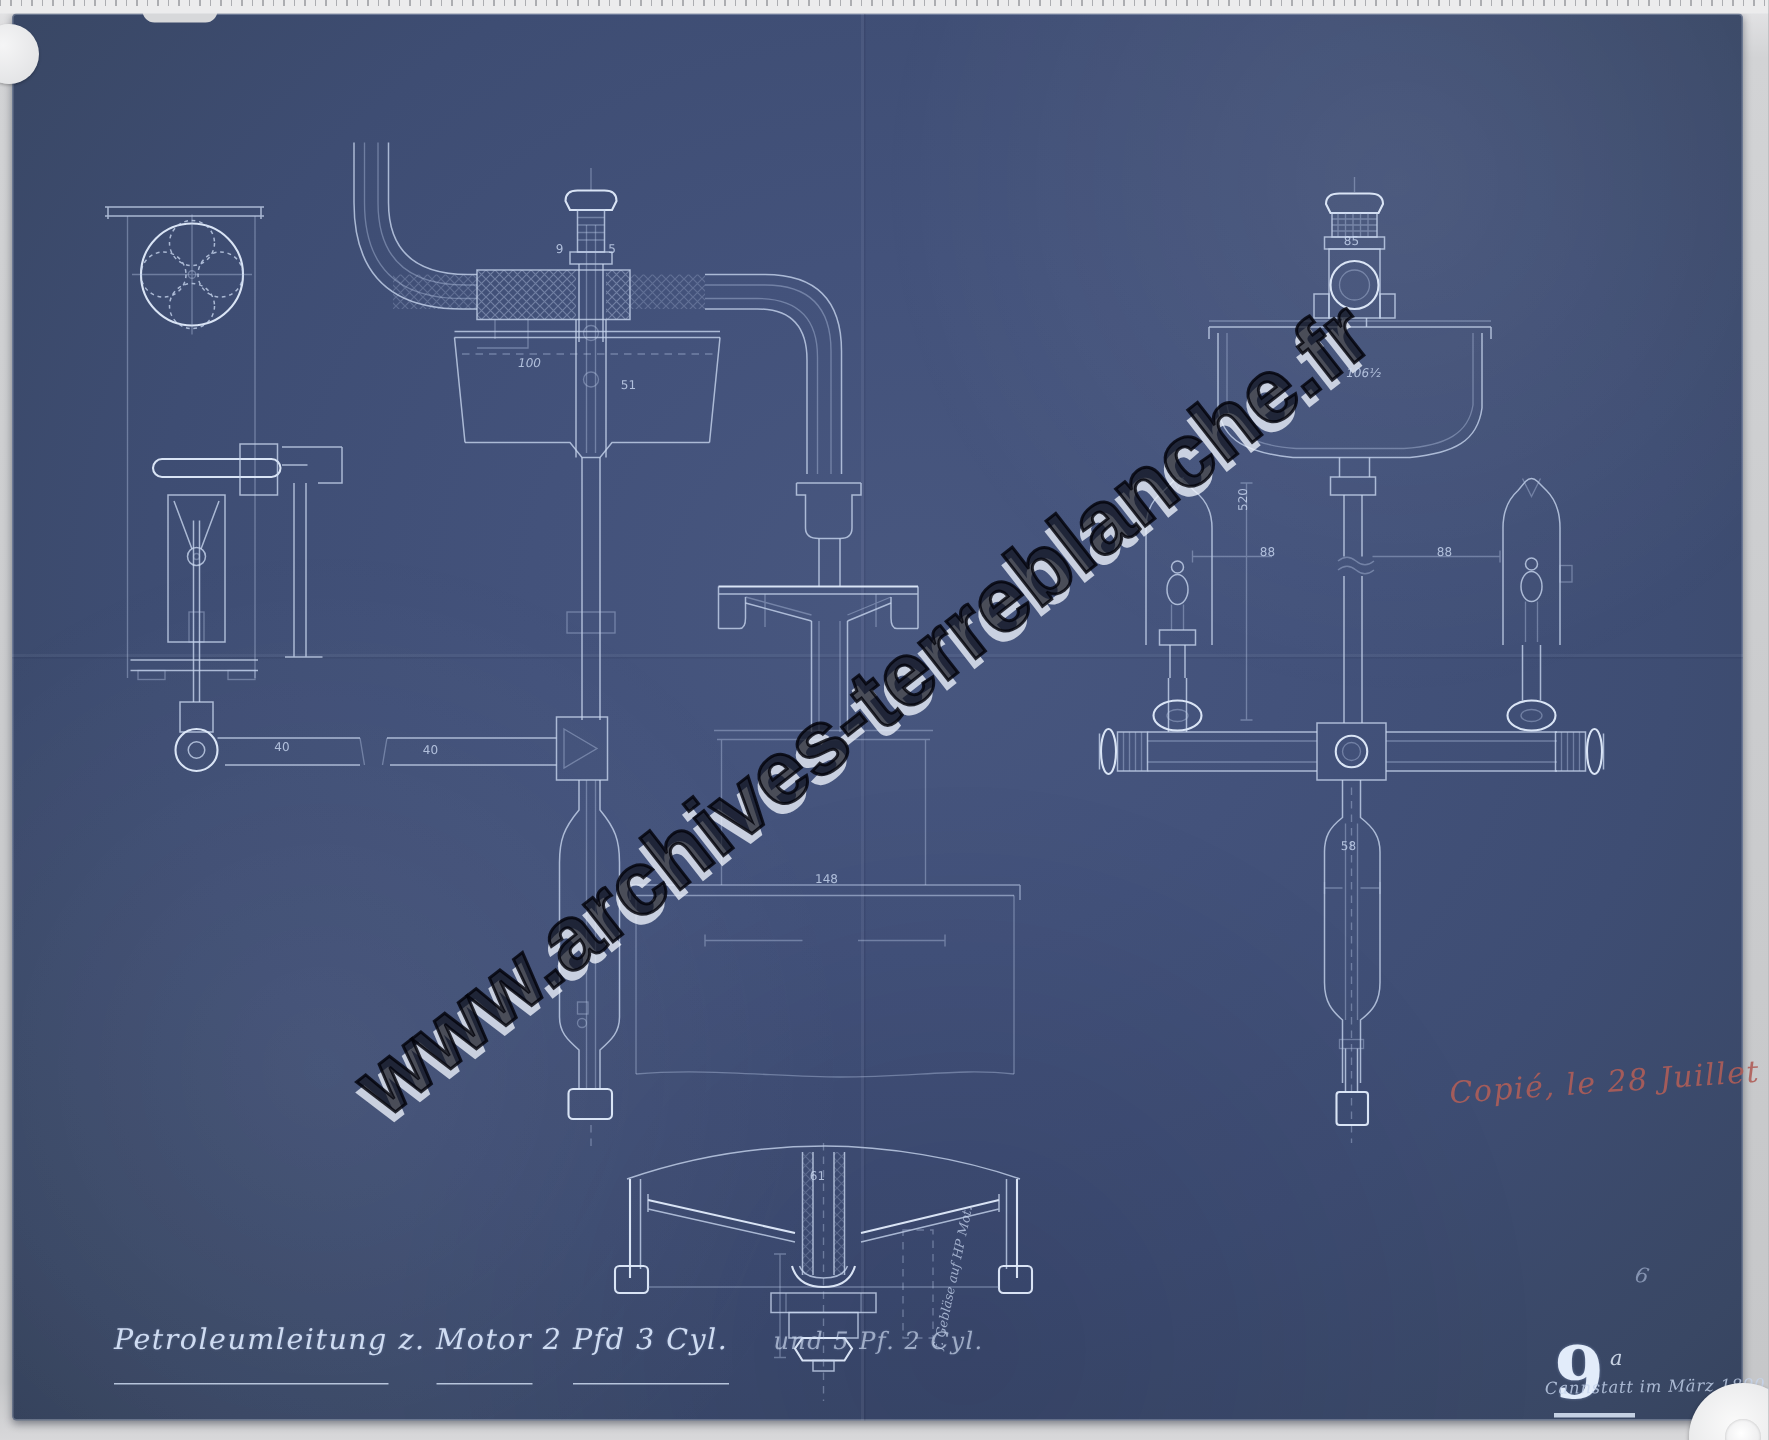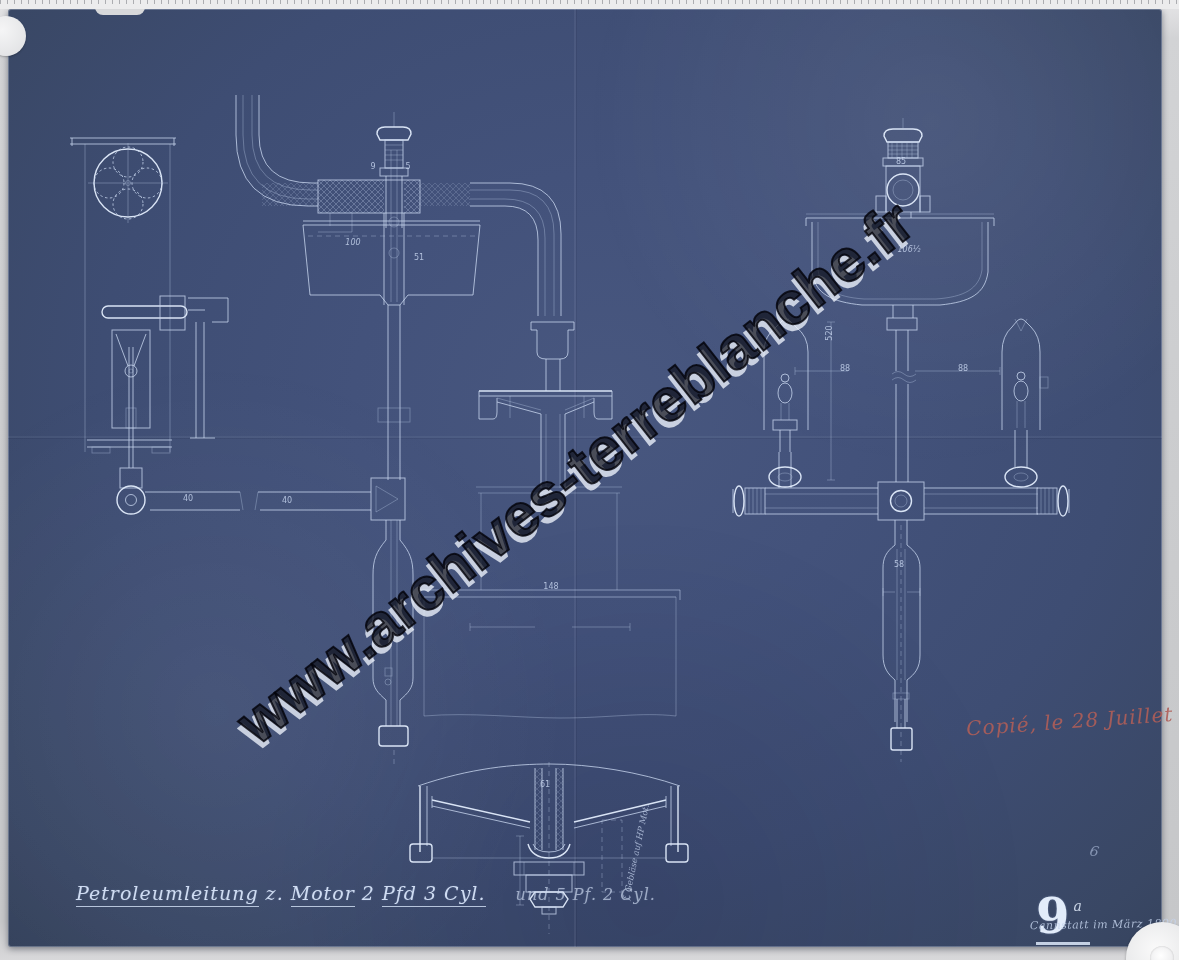--- a/index.html
+++ b/index.html
@@ -34,21 +34,21 @@
   .lnb {fill:none;stroke:#e2ecfc;stroke-opacity:.95;stroke-width:1.4;}
   .lnf {fill:none;stroke:#b9c9e6;stroke-opacity:.40;stroke-width:.9;}
   .lnm {fill:none;stroke:#c2d1ec;stroke-opacity:.55;stroke-width:1;}
   .dash{stroke-dasharray:5 4;}
   .dot {stroke-dasharray:2.5 2.5;}
   .hf  {fill:url(#xh);stroke:none;opacity:.55;}
   .hf2 {fill:url(#xh);stroke:none;opacity:.35;}
   
   .title{position:absolute;left:76px;top:882px;font:italic 19px "DejaVu Serif",serif;
          color:#cfdcf2;letter-spacing:1px;white-space:nowrap;text-shadow:0 0 2px rgba(180,200,240,.25);}
-  .title .u{border-bottom:1.5px solid rgba(205,218,240,.85);padding-bottom:2px;}
+  .title .u{border-bottom:1.5px solid rgba(205,218,240,.85);padding-bottom:18px;}
   .title .faint{opacity:.68;font-size:16px;margin-left:24px;}
   .copy-note{position:absolute;left:966px;top:708px;font:italic 20px "DejaVu Serif",serif;
          color:#b05e58;transform:rotate(-4deg);letter-spacing:1px;white-space:nowrap;opacity:.9;}
   .num-block{position:absolute;left:1036px;top:892px;color:#e2ecfa;}
   .num-main{font:700 48px "DejaVu Serif",serif;line-height:1;display:inline-block;text-shadow:0 0 2px rgba(190,210,250,.4);}
   .num-underline{width:54px;height:2.5px;background:rgba(222,234,250,.85);margin-top:2px;}
   .num-sup{font:italic 14px "DejaVu Serif",serif;vertical-align:22px;margin-left:4px;opacity:.85;}
   .pencil-mark{position:absolute;left:1090px;top:843px;font:italic 14px "DejaVu Serif",serif;
          color:rgba(195,210,238,.55);transform:rotate(12deg);}
   .date-note{position:absolute;left:1030px;top:918px;font:italic 11px "DejaVu Serif",serif;

